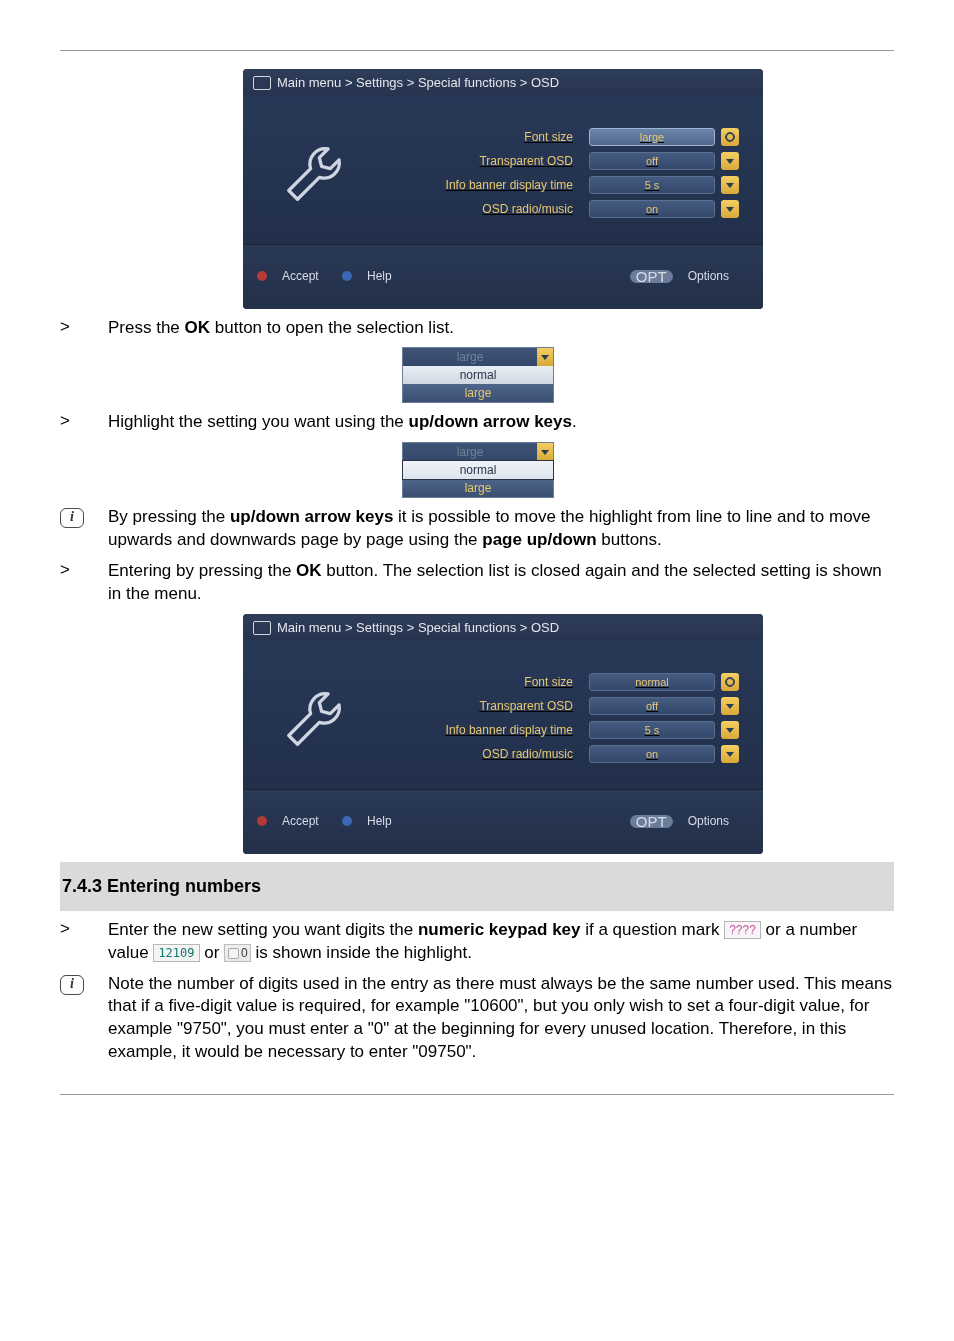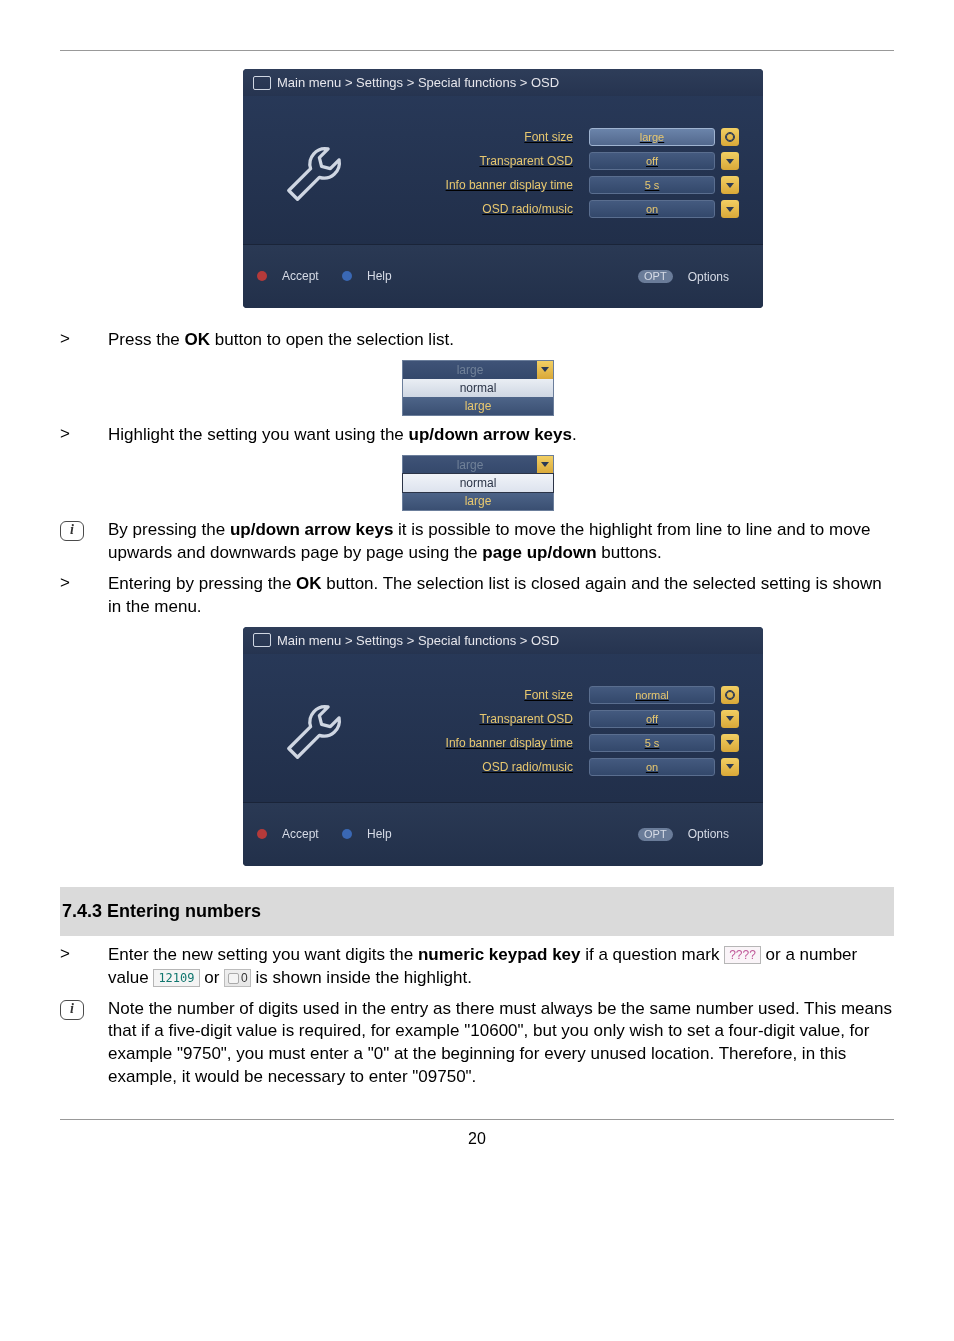--- a/index.html
+++ b/index.html
@@ -55,21 +55,21 @@
     color: #333;
   }
   .body {
     flex: 1;
     line-height: 1.35;
   }
   .body b, .body strong { font-weight: 900; font-family: Arial, sans-serif; }
 
   
   .center-block {
-    margin: 8px auto 21px auto;
+    margin: 8px auto 8px auto;
     width: 468px;
   }
   .center-block-narrow {
     margin: 8px auto 8px auto;
     width: 150px;
   }
 
   
   .osd {
     background: linear-gradient(#293a5a, #1e2b44);
@@ -176,21 +176,21 @@
   .dot {
     width:10px;height:10px;border-radius:50%;display:inline-block;
   }
   .dot-red{background:#b43a3a;}
   .dot-blue{background:#3a68b4;}
   .opt-pill{
     display:inline-block;
     background:#6a7c99;
     border-radius:8px;
     padding:0 6px;
-    font-size:11px;
+    font-size:15px;
     line-height:13px;
   }
 
   
   .ddlist {
     width: 150px;
     border: 1px solid #6b7e9b;
     background: #34486b;
     font-size: 12px;
   }
@@ -473,14 +473,13 @@
       <span> is shown inside the highlight.</span>
     </div>
   </div>
 
   <div class="step">
     <div class="gutter"><span class="info-icon">i</span></div>
     <div class="body">Note the number of digits used in the entry as there must always be the same number used. This means that if a five-digit value is required, for example "10600", but you only wish to set a four-digit value, for example "9750", you must enter a "0" at the beginning for every unused location. Therefore, in this example, it would be necessary to enter "09750".</div>
   </div>
 
   <hr class="hr-bottom">
-  <div class="page-num">20</div>
 </div>
 
 </body></html>

